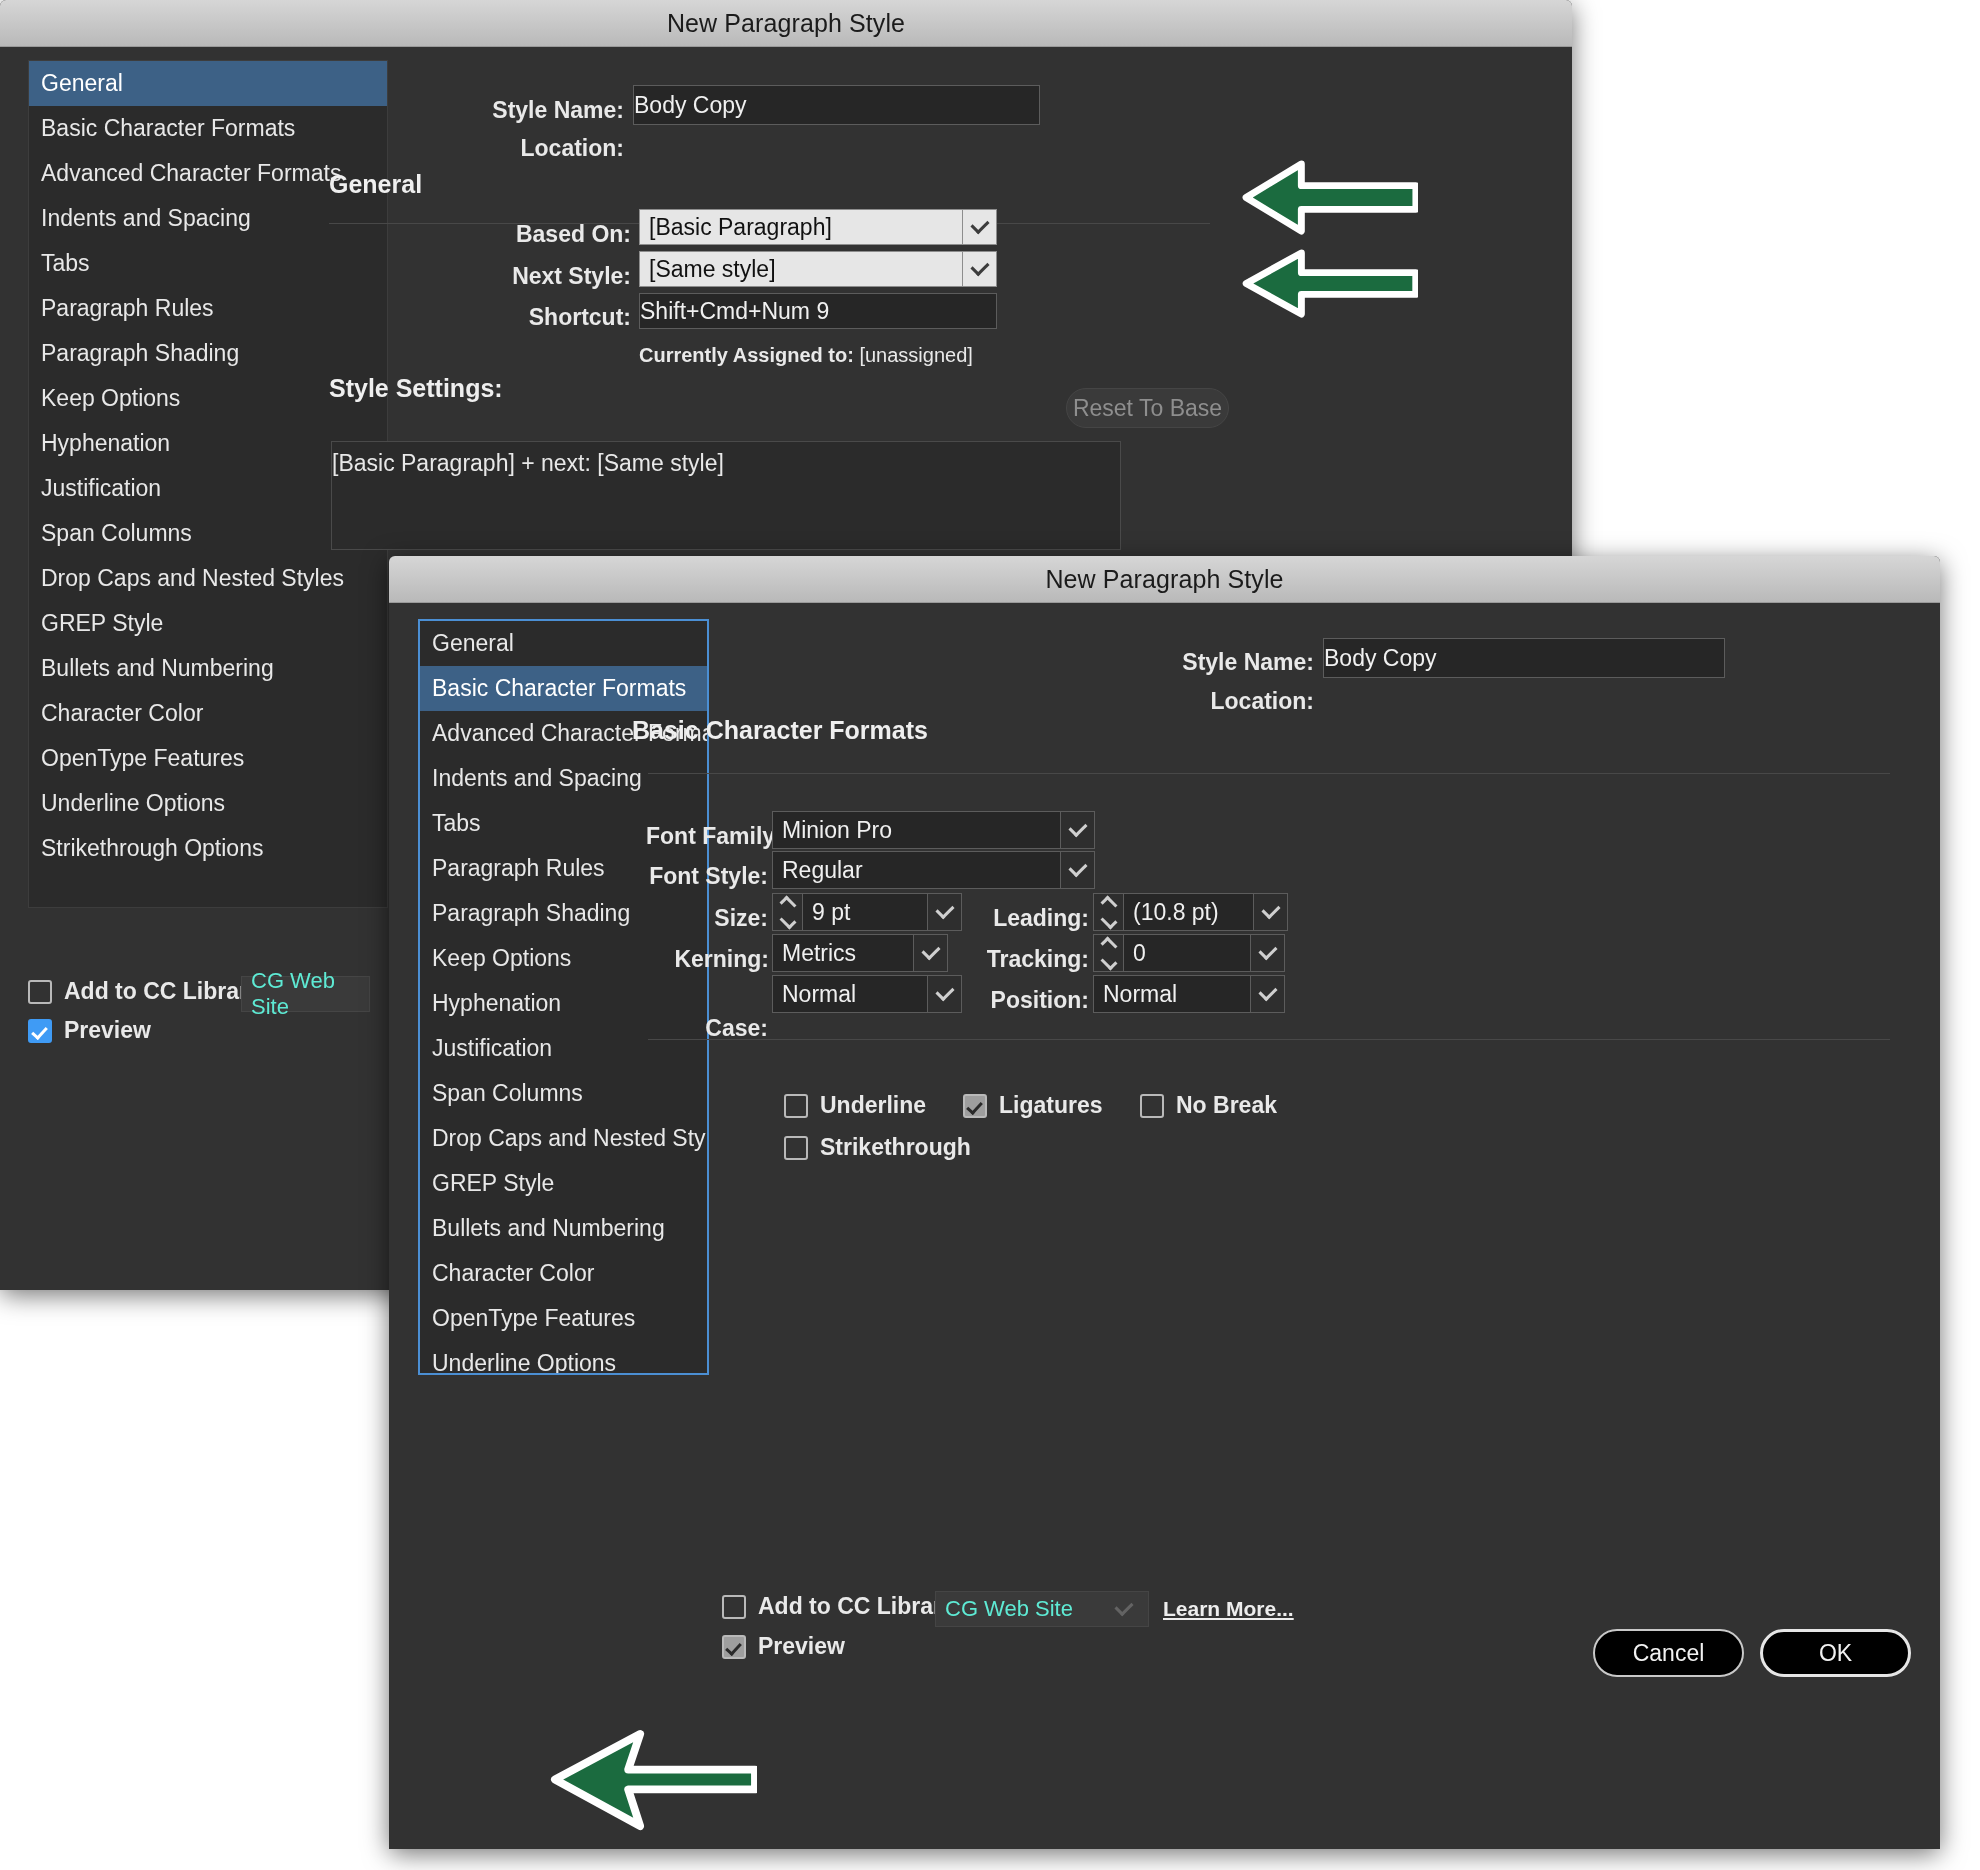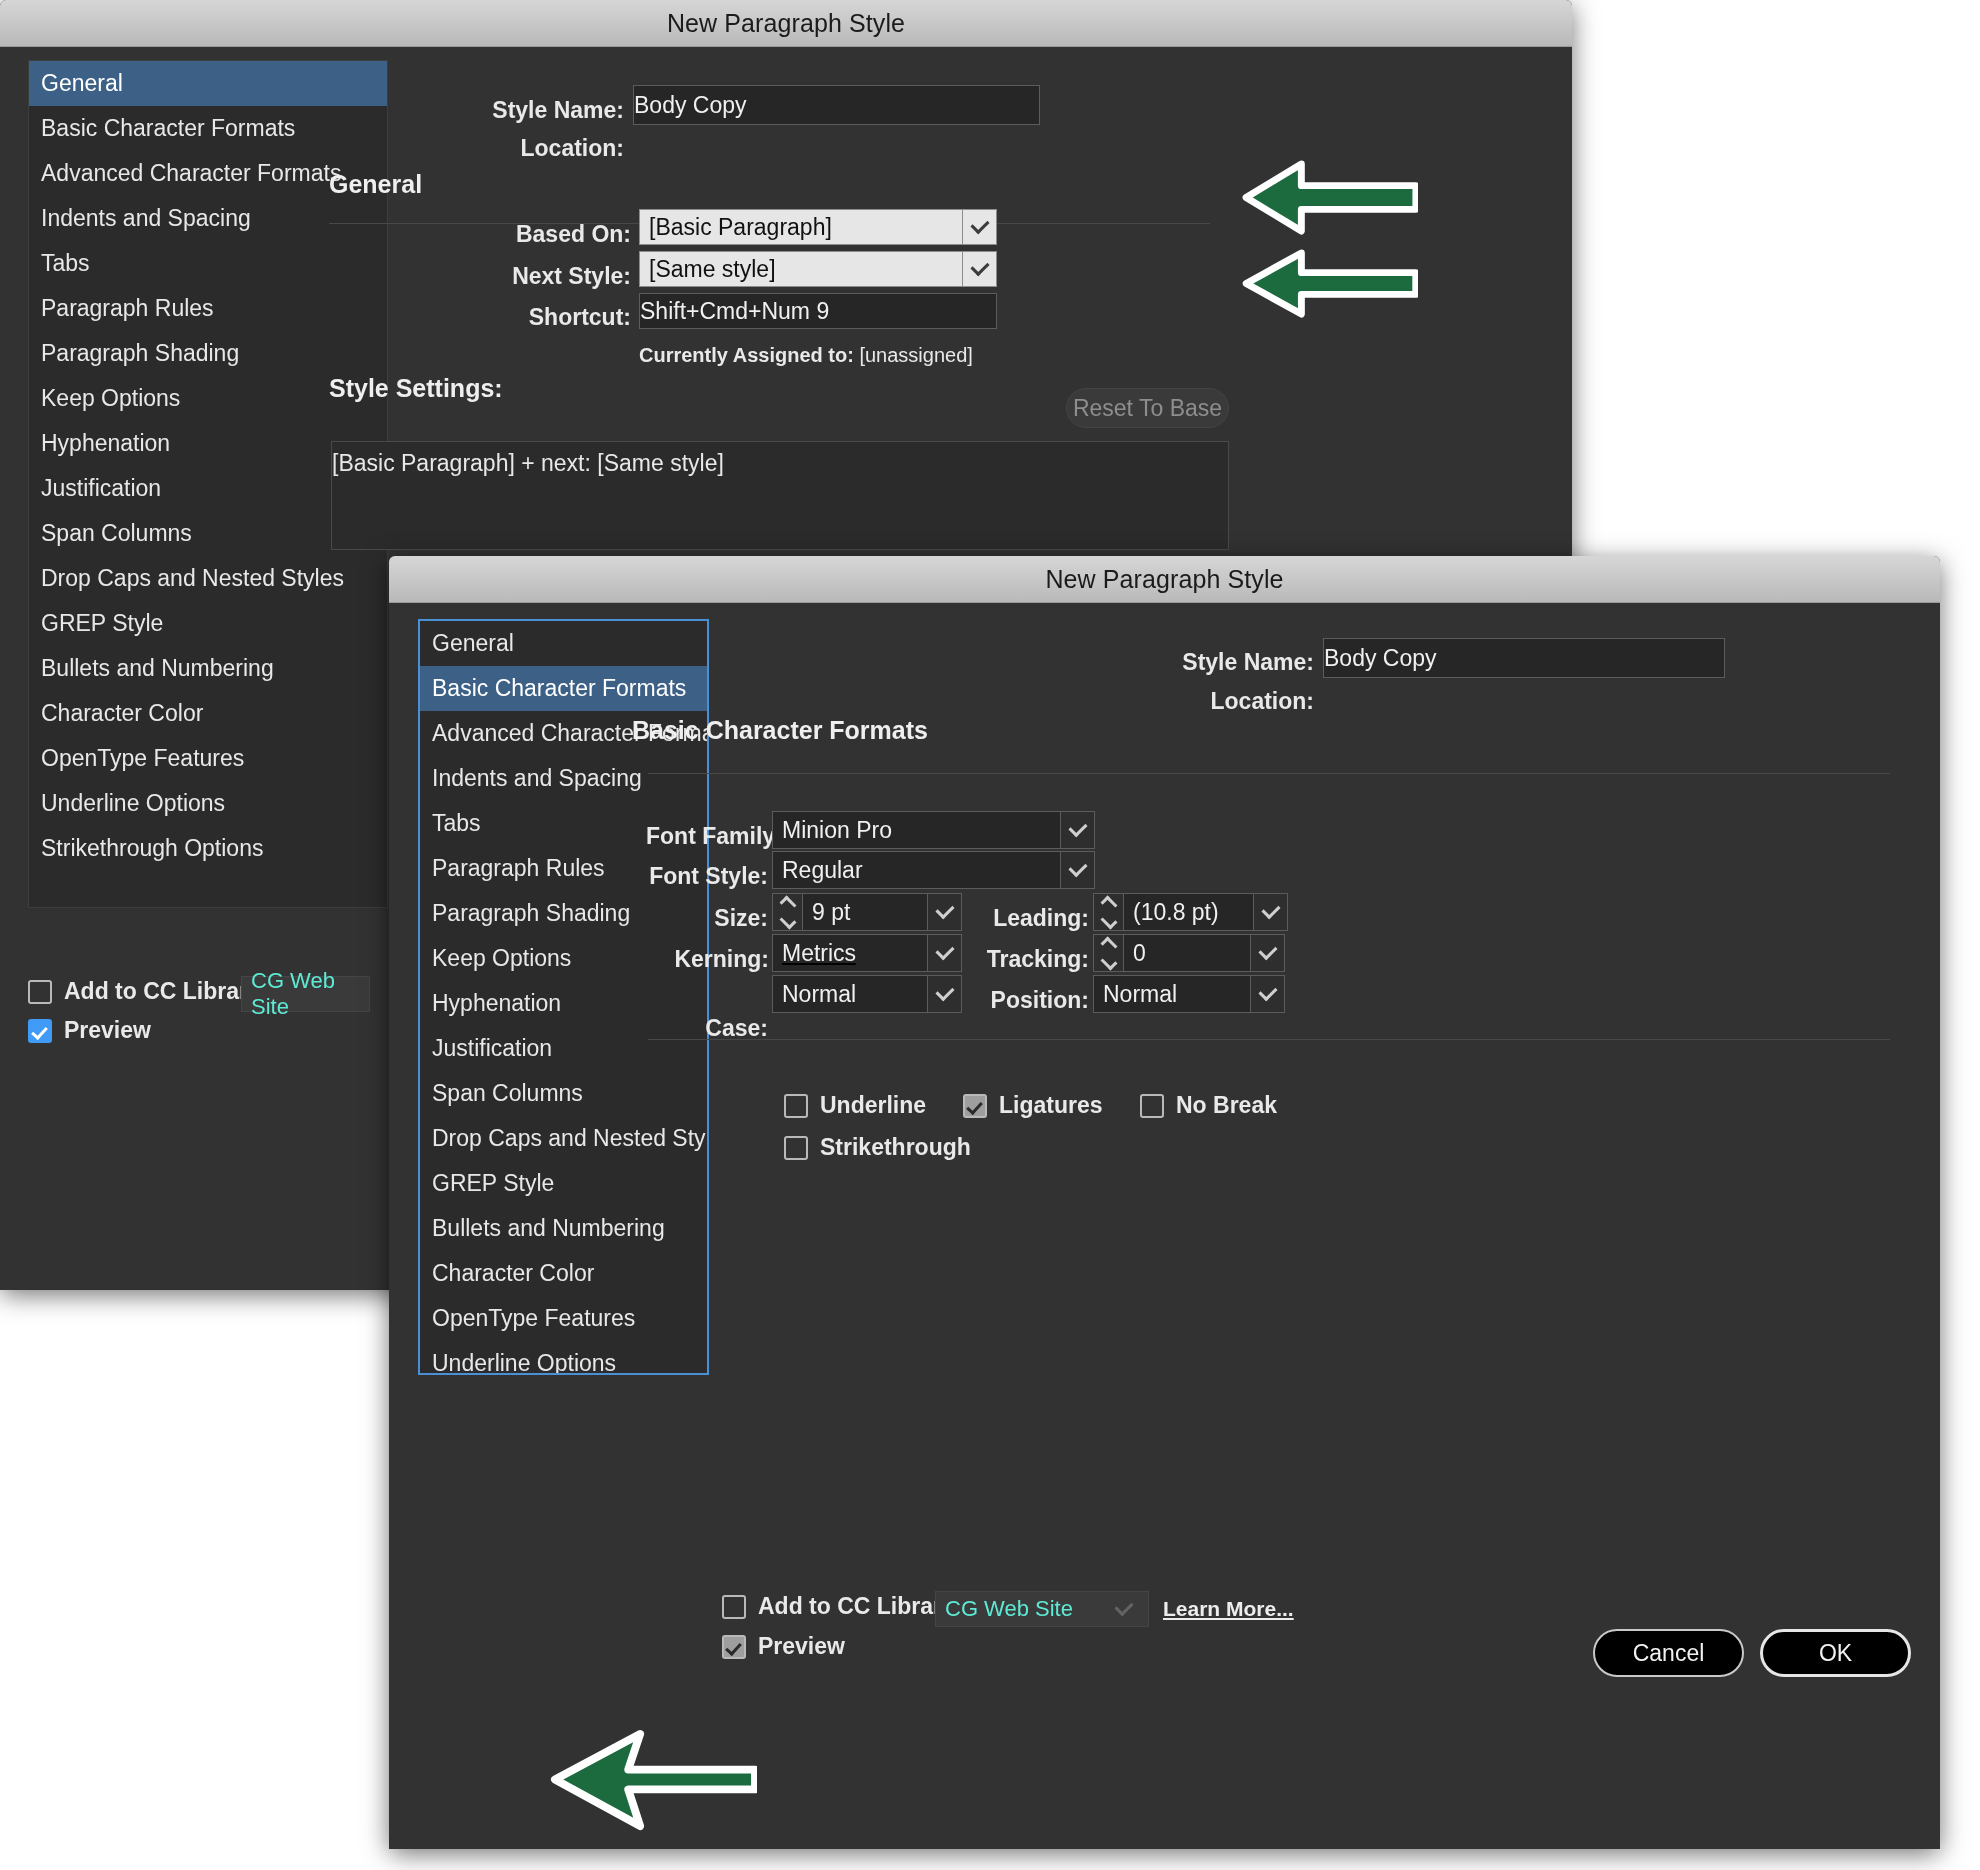--- a/index.html
+++ b/index.html
@@ -330,21 +330,21 @@
       <div class="lbl rt" style="left:337px; top:257px; width:294px;">Shortcut:</div>
       <div class="field" style="left:639px; top:246px; width:358px; height:36px;">Shift+Cmd+Num 9</div>
 
       <div class="small-note" style="left:639px; top:297px;">
         <span>Currently Assigned to:</span>
         <span class="val">[unassigned]</span>
       </div>
 
       <div class="section-head" style="left:329px; top:327px;">Style Settings:</div>
       <div class="btn disabled" style="left:1066px; top:341px; width:163px; height:40px;">Reset To Base</div>
-      <div class="field readout" style="left:331px; top:394px; width:898px; height:109px;">[Basic Paragraph] + next: [Same style]</div>
+      <div class="field readout" style="left:331px; top:394px; width:790px; height:109px;">[Basic Paragraph] + next: [Same style]</div>
 
       <div class="cbrow" style="left:28px; top:931px;">
         <span class="cbox"></span>
         <span class="cblabel">Add to CC Library:</span>
       </div>
       <div class="cc-combo" style="left:241px; top:929px; width:129px; height:36px;">
         <span>CG Web Site</span>
       </div>
 
       <div class="cbrow" style="left:28px; top:970px;">
@@ -461,21 +461,21 @@
             <i class="stp-up"></i>
             <i class="stp-dn"></i>
           </div>
         <div class="cval">(10.8 pt)</div>
         <div class="carrow">
             <i class="chev"></i>
           </div>
       </div>
 
       <div class="lbl rt" style="left:233px; top:343px; width:147px;">Kerning:</div>
-      <div class="combo" style="left:383px; top:331px; width:190px; height:38px;text-decoration:underline;">
+      <div class="combo" style="left:383px; top:331px; width:176px; height:38px;">
         <div class="cval">Metrics</div>
         <div class="carrow">
             <i class="chev"></i>
           </div>
       </div>
 
       <div class="lbl rt" style="left:525px; top:343px; width:175px;">Tracking:</div>
       <div class="combo" style="left:704px; top:331px; width:192px; height:38px;">
         <div class="stepper">
             <i class="stp-up"></i>

